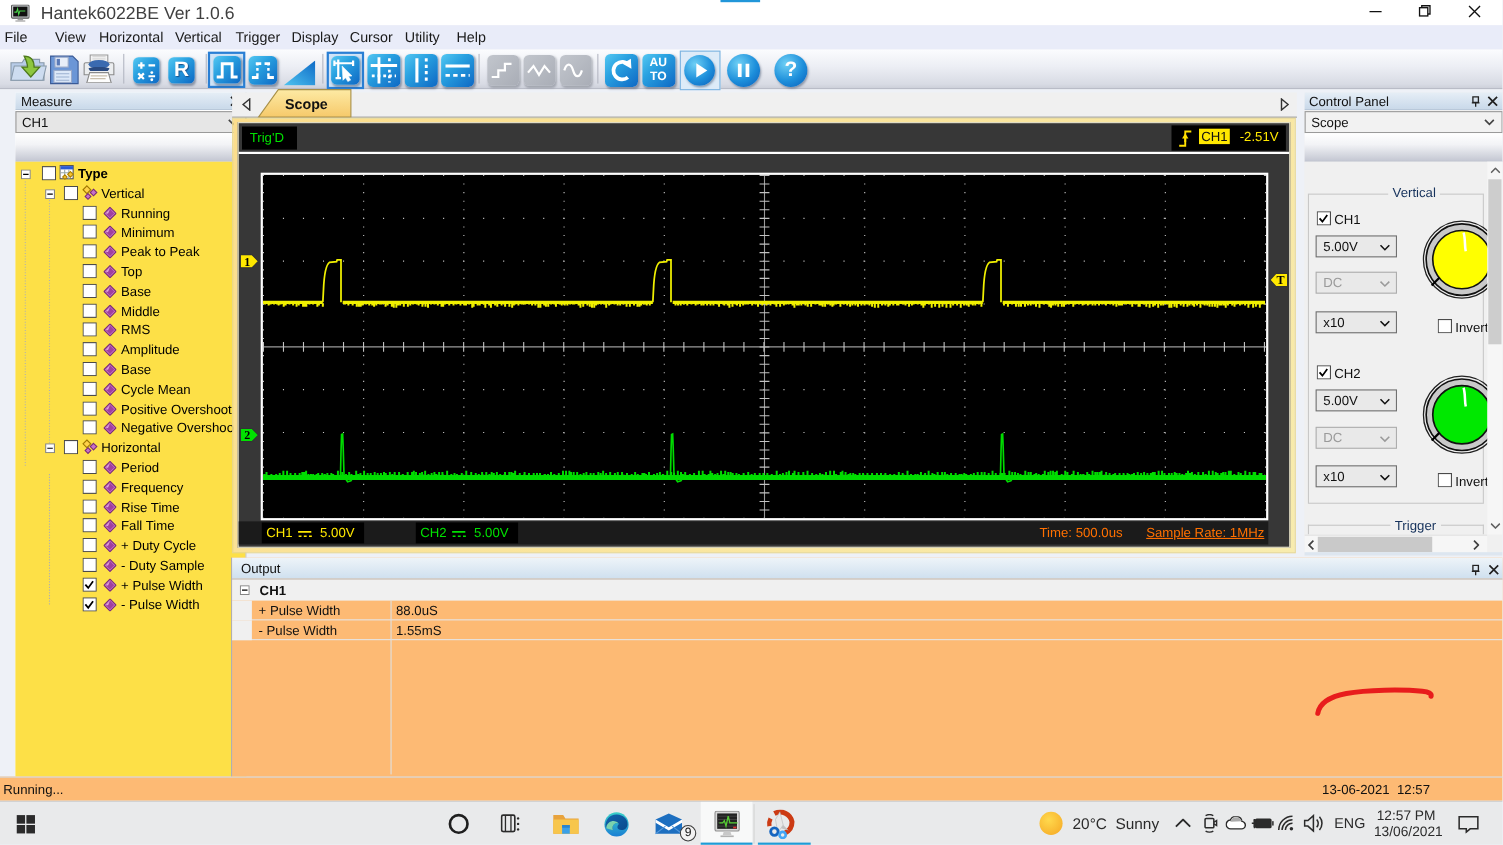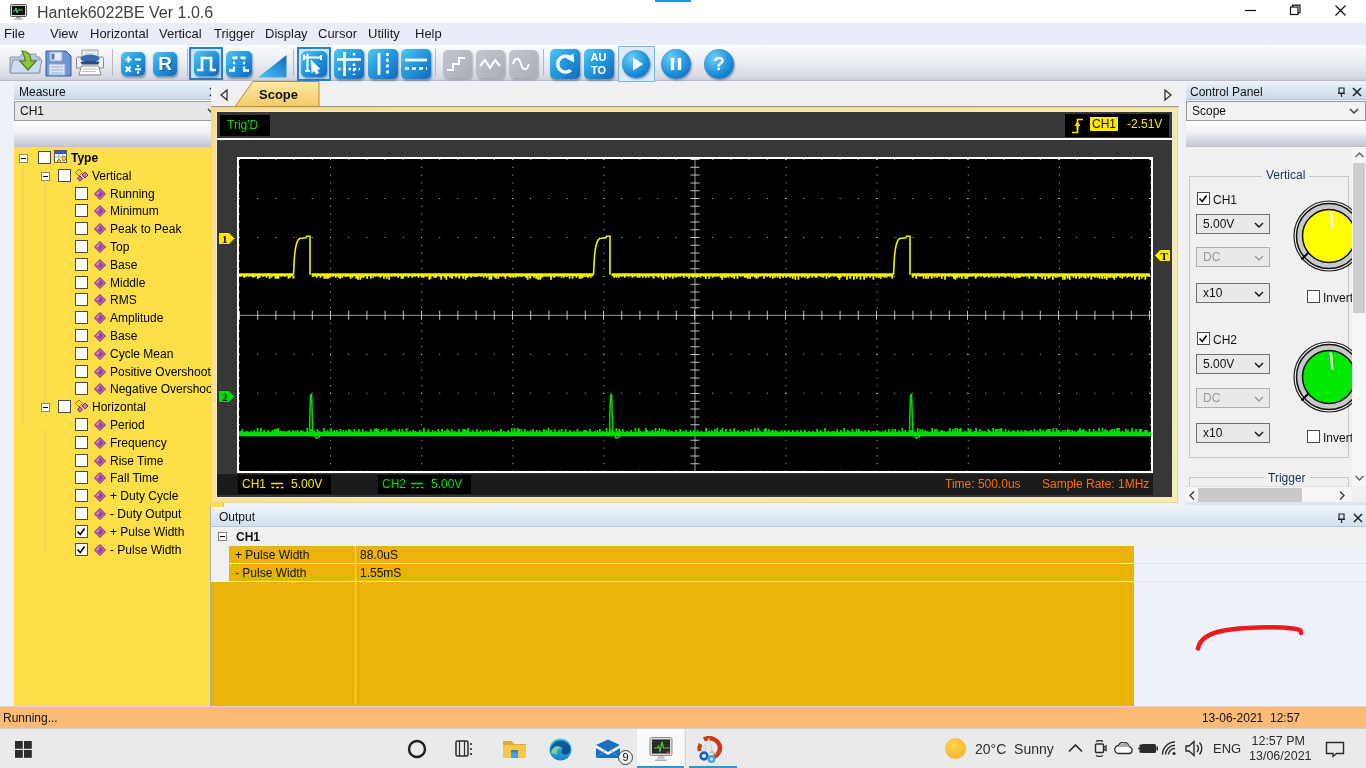--- a/index.html
+++ b/index.html
@@ -384,21 +384,21 @@
       </svg>
       <div style="position:absolute;left:96px;top:342.2px;">+ Duty Cycle</div>
       <svg style="position:absolute;left:61px;top:360.0px" width="13" height="13" viewBox="0 0 13 13">
         <rect x="0.5" y="0.5" width="12" height="12" fill="#fff" stroke="#4a4a4a"></rect>
       </svg>
       <svg style="position:absolute;left:80px;top:361.0px" width="12" height="12">
         <path d="M6 0.5L11.5 6 6 11.5 0.5 6z" fill="#c873c8" stroke="#7a2a7a"></path>
         <path d="M6 2L9.8 6 6 9.8 2.2 6z" fill="#a040a0"></path>
         <path d="M6 2L2.2 6l2 .2z" fill="#e0a8e0"></path>
       </svg>
-      <div style="position:absolute;left:96px;top:360.0px;">- Duty Output</div>
+      <div style="position:absolute;left:96px;top:360.0px;">- Duty Sample</div>
       <svg style="position:absolute;left:61px;top:377.8px" width="13" height="13" viewBox="0 0 13 13">
         <rect x="0.5" y="0.5" width="12" height="12" fill="#fff" stroke="#4a4a4a"></rect>
         <path d="M2.6 6.5l2.6 3 4.4-6" stroke="#000" stroke-width="1.6" fill="none"></path>
       </svg>
       <svg style="position:absolute;left:80px;top:378.8px" width="12" height="12">
         <path d="M6 0.5L11.5 6 6 11.5 0.5 6z" fill="#c873c8" stroke="#7a2a7a"></path>
         <path d="M6 2L9.8 6 6 9.8 2.2 6z" fill="#a040a0"></path>
         <path d="M6 2L2.2 6l2 .2z" fill="#e0a8e0"></path>
       </svg>
       <div style="position:absolute;left:96px;top:377.8px;">+ Pulse Width</div>
@@ -504,21 +504,21 @@
         </div>
         <div class="abs" style="left:161px;top:1px;width:93px;height:19px;background:#000;color:#00e000;">
           <span style="position:absolute;left:4px;top:2px;">CH2</span>
           <svg style="position:absolute;left:32px;top:6px" width="14" height="9">
             <path d="M1 2.5h12" stroke="#00e000" stroke-width="1.5"></path>
             <path d="M1.5 6.5h2.6m2.1 0h2.6m2.1 0h2.6" stroke="#00e000" stroke-width="1.5"></path>
           </svg>
           <span style="position:absolute;left:53px;top:2px;">5.00V</span>
         </div>
         <div class="abs" style="left:728px;top:3px;color:#ff7000;white-space:nowrap;">Time: 500.0us</div>
-        <div class="abs" style="left:825px;top:3px;color:#ff7000;white-space:nowrap;">Sample Rate: 1MHz</div>
+        <div class="abs" style="left:825px;top:3px;color:#ff7000;white-space:nowrap;text-decoration:underline;">Sample Rate: 1MHz</div>
       </div>
     </div>
   </div>
 <div class="abs" style="left:1186px;top:84px;width:180px;height:421px;background:#f0f0f0;">
     <div class="abs" style="left:0;top:0;width:180px;height:16px;background:linear-gradient(#e6eef6,#c9d9ea);border-bottom:1px solid #b8c8da;font-size:12px;color:#111;">
       <span style="position:absolute;left:4px;top:1px">Control Panel</span>
       <svg style="position:absolute;left:151px;top:3px" width="9" height="11">
         <path d="M2 1h5v5H2zM1 6.5h7M4.5 6.5V10" stroke="#222" stroke-width="1.2" fill="none"></path>
       </svg>
       <svg style="position:absolute;right:4px;top:3px" width="10" height="10">
@@ -619,21 +619,21 @@
       <svg style="position:absolute;left:3px;top:4px" width="6" height="9">
         <path d="M5 0.5L1 4.5 5 8.5" stroke="#404040" stroke-width="1.5" fill="none"></path>
       </svg>
       <svg style="position:absolute;left:153px;top:4px" width="6" height="9">
         <path d="M1 0.5l4 4-4 4" stroke="#404040" stroke-width="1.5" fill="none"></path>
       </svg>
       <div style="position:absolute;left:12px;top:1px;width:104px;height:14px;background:#c9c9c9;"></div>
     </div>
     <div class="abs" style="left:0;top:418px;width:180px;height:3px;background:#dde6f0;"></div>
   </div>
-<div class="abs" style="left:210px;top:507px;width:924px;height:199px;background:#eab308;border-left:1px solid #b0b0b0;">
+<div class="abs" style="left:210px;top:507px;width:1156px;height:199px;background:#fdba74;border-left:1px solid #b0b0b0;">
     <div class="abs" style="left:0;top:0;width:1156px;height:20px;background:linear-gradient(#eef4f9,#cfe0ef);border-bottom:1px solid #b8c8da;font-size:12px;color:#111;">
       <span style="position:absolute;left:8px;top:3px">Output</span>
       <svg style="position:absolute;left:1126px;top:6px" width="9" height="11">
         <path d="M2 1h5v5H2zM1 6.5h7M4.5 6.5V10" stroke="#222" stroke-width="1.2" fill="none"></path>
       </svg>
       <svg style="position:absolute;left:1142px;top:6px" width="10" height="10">
         <path d="M1 1l8 8M9 1l-8 8" stroke="#222" stroke-width="1.5"></path>
       </svg>
     </div>
     <div class="abs" style="left:0;top:20px;width:1156px;height:19px;background:#f0f0f0;font-size:12px;">

